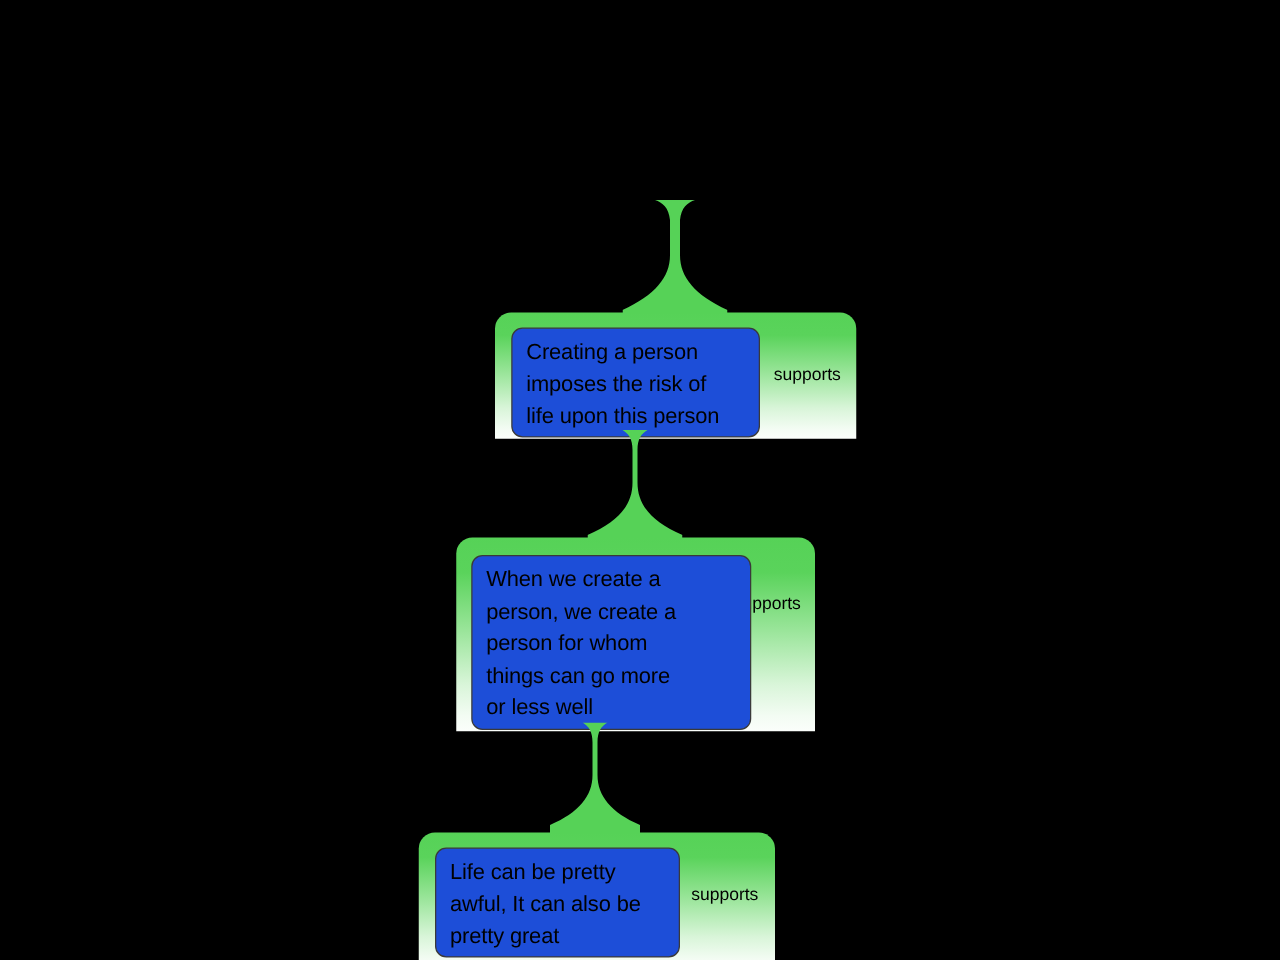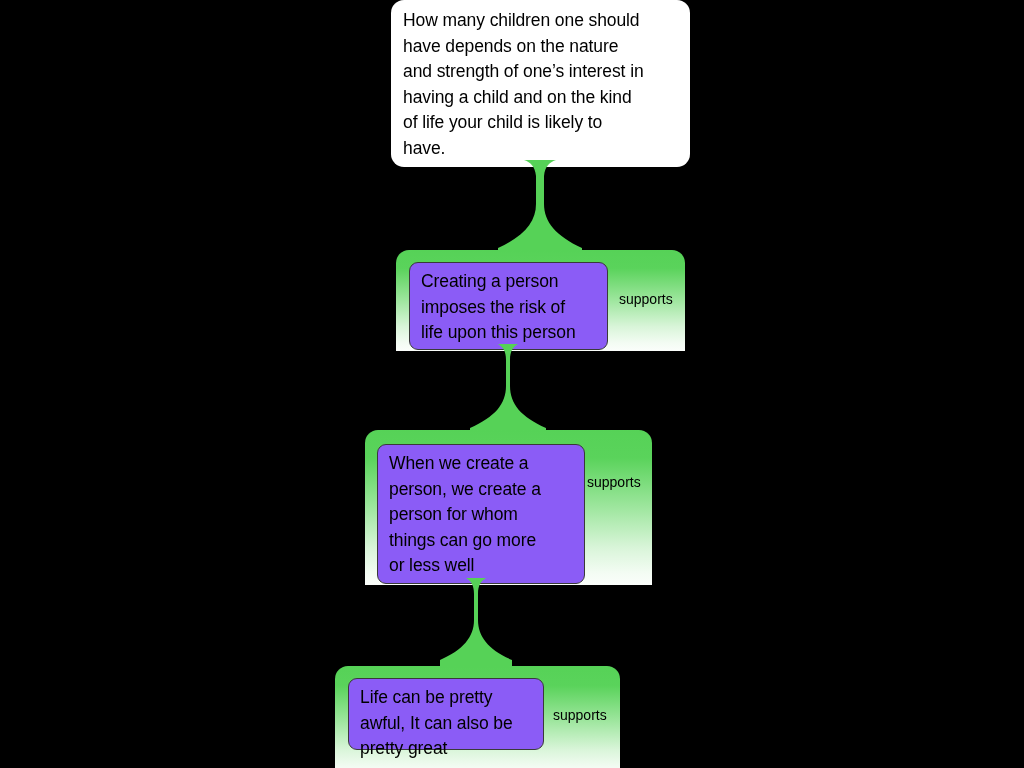--- a/index.html
+++ b/index.html
@@ -47,21 +47,21 @@
     color: #000000;
     font-size: 14px;
     line-height: 16px;
     white-space: nowrap;
     margin-top: 27px;
   }
 
   
   .claim-box {
     position: absolute;
-    background: #8b5cf6;
+    background: #1d4ed8;
     border: 1.4px solid #3a3a3a;
     border-radius: 9px;
     box-sizing: border-box;
   }
   .claim-text {
     position: absolute;
     left: 11px;
     top: 6px;
     right: 9px;
     color: #000000;
@@ -76,28 +76,20 @@
     position: absolute;
     overflow: visible;
   }
   .connector svg { display: block; }
 </style>
 </head>
 <body>
 
 <div id="stage">
 
-  <div class="root-node" style="left:391px; top:0px; width:299px; height:167px;">
-    <div class="root-text">How many children one should
-have depends on the nature
-and strength of one’s interest in
-having a child and on the kind
-of life your child is likely to
-have.</div>
-  </div>
 
   <div class="connector" style="left:498px; top:160px; width:84px; height:96px;">
     <svg width="84" height="96" viewBox="0 0 84 96" xmlns="http://www.w3.org/2000/svg">
       <path d="M 26 0
                L 58 0
                C 52 2 47 6 46 16
                L 46 44
                C 46 62 58 76 84 88
                L 84 96
                L 0 96
@@ -129,21 +121,21 @@
                L 0 84
                C 25 73 36 60 36 42
                L 36 16
                C 36 7 33 3 28 0 Z" fill="#56d257"></path>
     </svg>
   </div>
 
   <div class="green-node" style="left:365px; top:430px; width:287px; height:155px;">
     <div class="green-label" style="left:222px; top:17px;">supports</div>
   </div>
-  <div class="claim-box" style="left:377px; top:444px; width:208px; height:140px;">
+  <div class="claim-box" style="left:377px; top:444px; width:224px; height:140px;">
     <div class="claim-text">When we create a
 person, we create a
 person for whom
 things can go more
 or less well</div>
   </div>
 
   <div class="connector" style="left:440px; top:578px; width:72px; height:90px;">
     <svg width="72" height="90" viewBox="0 0 72 90" xmlns="http://www.w3.org/2000/svg">
       <path d="M 26 0
@@ -156,19 +148,19 @@
                L 0 82
                C 23 72 34 59 34 42
                L 34 16
                C 34 7 31 3 26 0 Z" fill="#56d257"></path>
     </svg>
   </div>
 
   <div class="green-node" style="left:335px; top:666px; width:285px; height:110px;">
     <div class="green-label" style="left:218px; top:14px;">supports</div>
   </div>
-  <div class="claim-box" style="left:348px; top:678px; width:196px; height:72px;">
+  <div class="claim-box" style="left:348px; top:678px; width:196px; height:88px;">
     <div class="claim-text">Life can be pretty
 awful, It can also be
 pretty great</div>
   </div>
 
 </div>
 
 </body></html>

